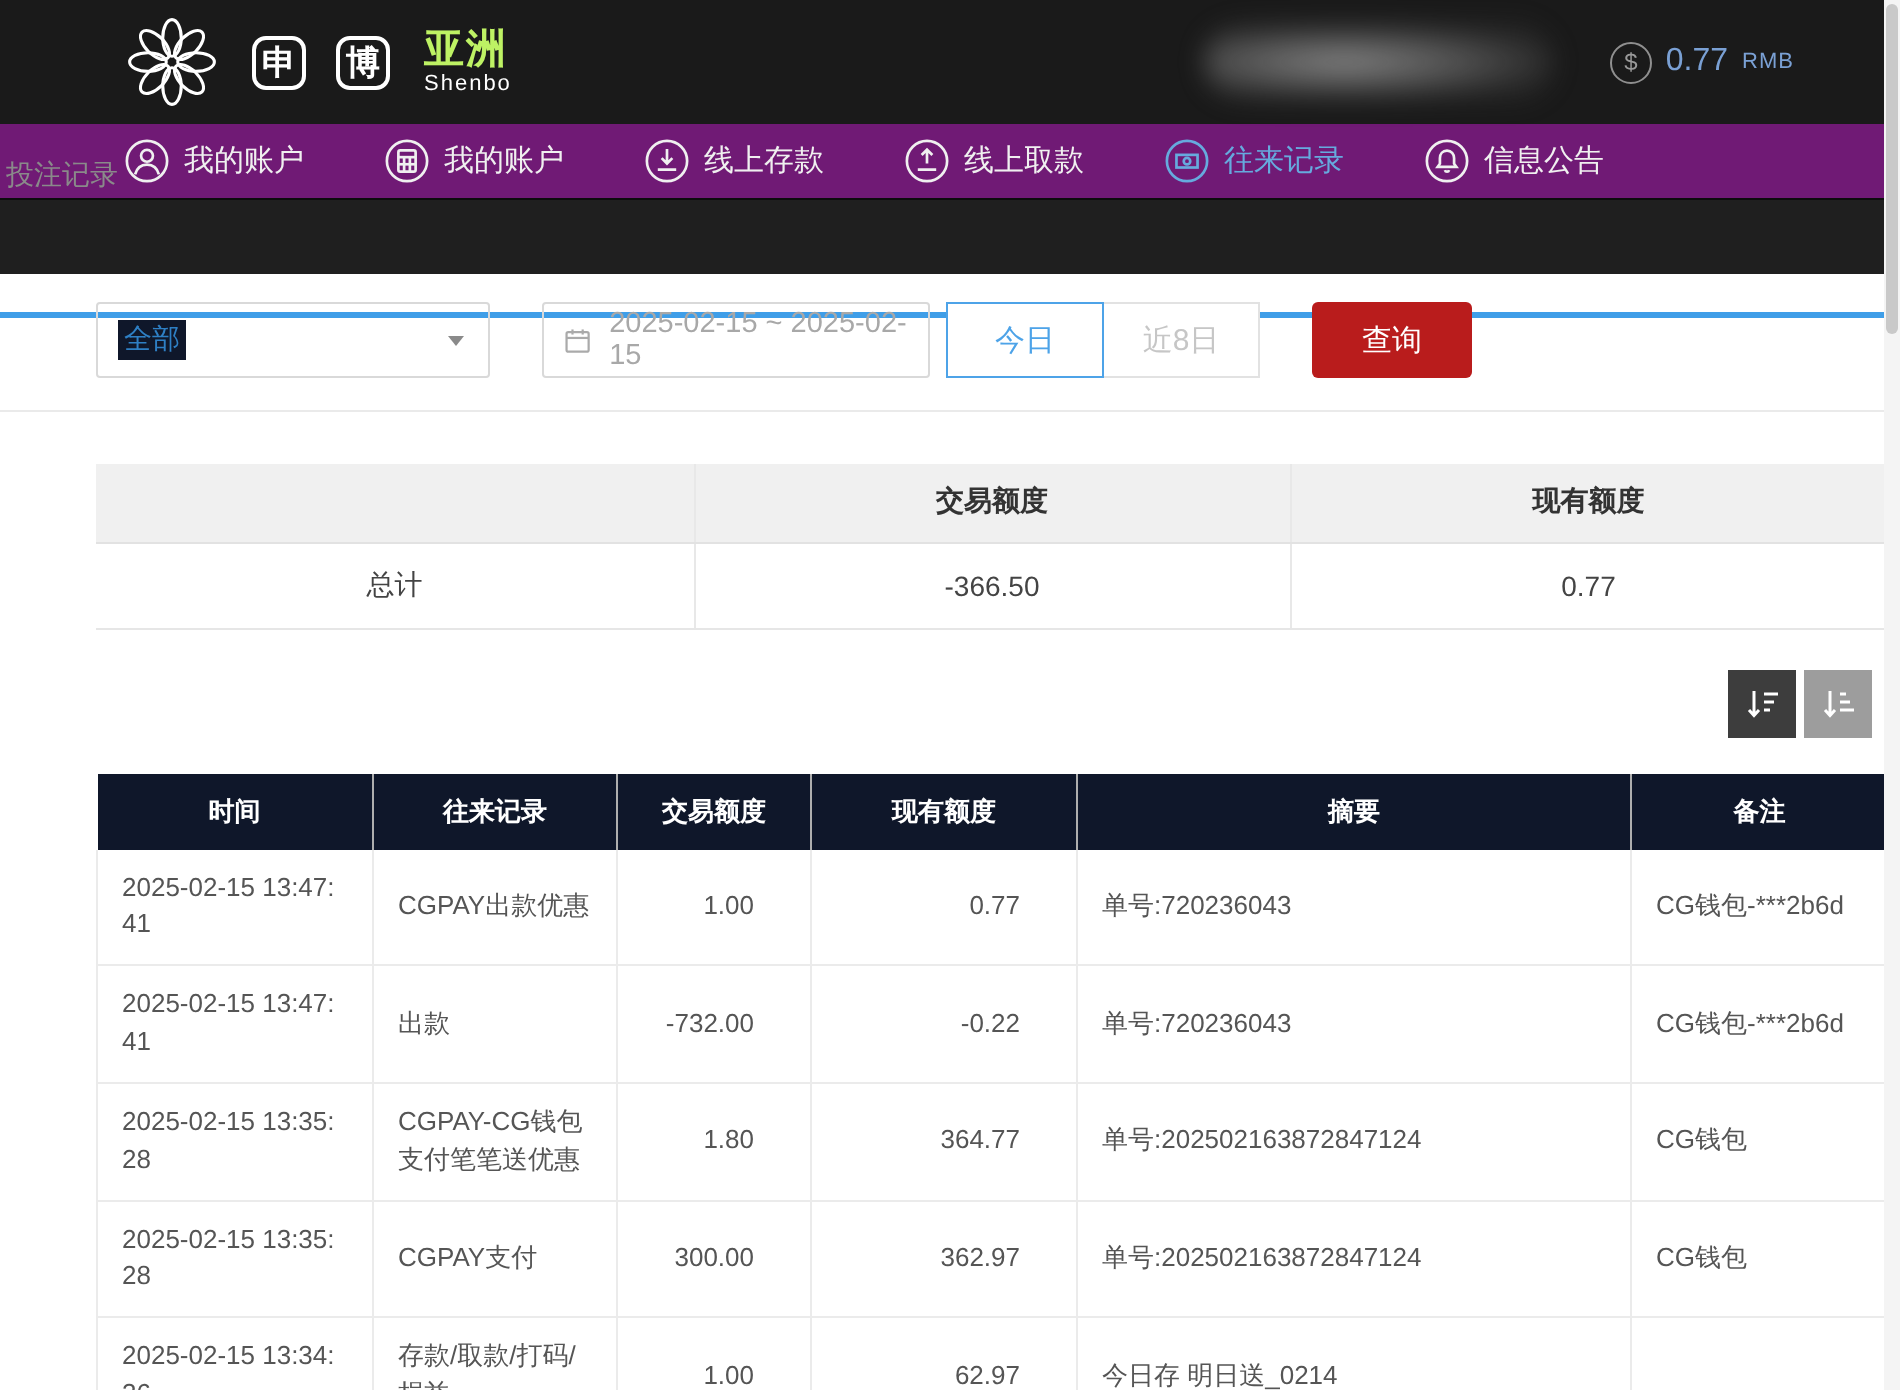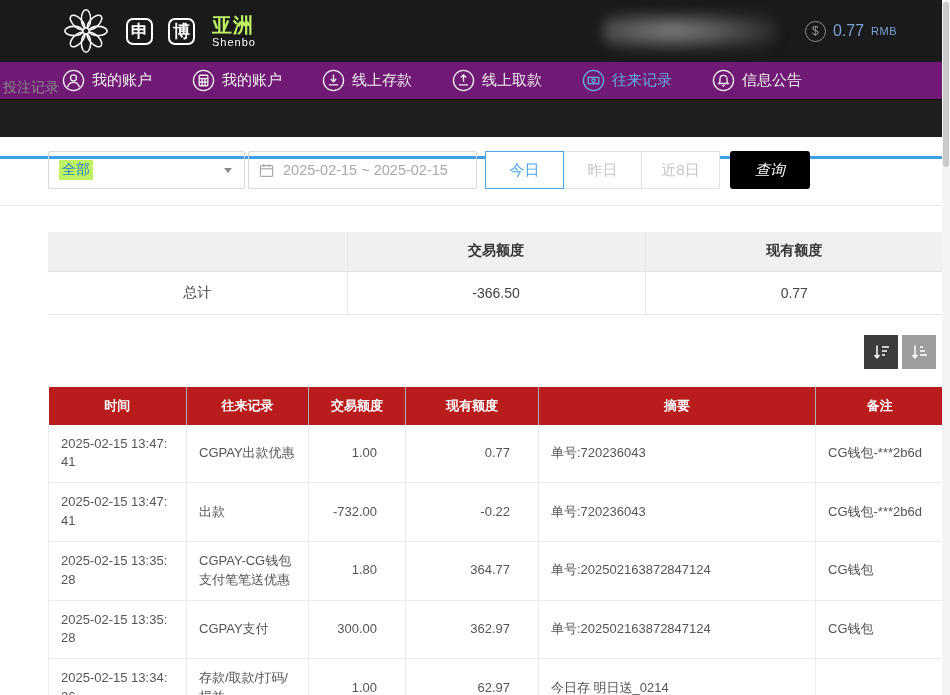--- a/index.html
+++ b/index.html
@@ -37,54 +37,54 @@
   
   .subnav { height:37px; background:#1f1f1f; display:flex; justify-content:center; gap:38px;flex-direction:column; }
   .subtab { display:flex; align-items:center; color:#8a8a8a; font-size:14px;
     border-bottom:3px solid transparent; padding:0 3px; cursor:pointer; }
   .subtab.active { color:#fff; border-bottom-color:#3f9ee8; }
 
   
   .filter-row { margin:14px 0 0 48px; display:flex; height:38px; }
   .select-box { width:197px; border:1px solid #d9d9d9; border-radius:2px; display:flex;
     align-items:center; justify-content:space-between; padding:0 12px 0 10px; cursor:pointer; }
-  .select-value { background:#bef264; color:#2e7fc4; font-size:14px; padding:1px 3px; }
+  .select-value { background:#0f172a; color:#2e7fc4; font-size:14px; padding:1px 3px; }
   .select-arrow { width:0; height:0; border-left:4.5px solid transparent;
     border-right:4.5px solid transparent; border-top:5.5px solid #8a8a8a; }
-  .date-box { width:229px; border:1px solid #d9d9d9; border-radius:2px; display:flex;
+  .date-box { width:194px; border:1px solid #d9d9d9; border-radius:2px; display:flex;
     align-items:center; gap:9px; padding:0 10px; color:#a8a8a8; font-size:14.5px;
-    margin-left:3px; cursor:pointer; }
+    margin-left:26px; cursor:pointer; }
   .seg { display:flex; margin-left:8px;justify-content:flex-end; }
   .seg button { width:79px; border:1px solid #e2e2e2; background:#fff; color:#c6c6c6;
     font-size:15px; margin-left:-1px; cursor:pointer; font-family:inherit; }
   .seg button:first-child { margin-left:0; }
   .seg button.active { border-color:#4da3e8; color:#4da3e8; position:relative; z-index:1; }
-  .query-btn { width:80px; margin-left:10px; background:#000000; color:#fff; border:none;
-    border-radius:3px; font-size:15px; cursor:pointer; font-family:inherit;font-style:italic; }
+  .query-btn { width:80px; margin-left:26px; background:#b91c1c; color:#fff; border:none;
+    border-radius:3px; font-size:15px; cursor:pointer; font-family:inherit; }
 
   .divider { margin-top:16px; border-top:1px solid #eaeaea; }
 
   
   .sum-table { margin:26px 0 0 48px; width:895px; border-collapse:collapse; table-layout:fixed; }
   .sum-table th { background:#f0f0f0; height:39px; font-size:14px; color:#333; font-weight:bold;
     border-bottom:1px solid #e2e2e2; }
   .sum-table th + th, .sum-table td + td { border-left:1px solid #e8e8e8; }
   .sum-table td { height:43px; text-align:center; font-size:14px; color:#444;
     border-bottom:1px solid #e6e6e6; }
 
   
   .sort-row { width:942px; margin-top:20px; display:flex; justify-content:flex-end; gap:4px; padding-right:6px; }
   .sort-btn { width:34px; height:34px; border:none; display:flex; align-items:center;
     justify-content:center; cursor:pointer; }
   .sort-btn.desc { background:#3d3d3d; }
   .sort-btn.asc { background:#9d9d9d; }
 
   
   .rec-table { margin:18px 0 0 48px; width:895px; border-collapse:collapse; table-layout:fixed; }
-  .rec-table th { background:#b91c1c; color:#fff; font-size:13px; font-weight:bold; height:38px;
+  .rec-table th { background:#0f172a; color:#fff; font-size:13px; font-weight:bold; height:38px;
     border-right:1px solid #aeaeae; }
   .rec-table th:last-child { border-right:none; }
   .rec-table td { font-size:13px; color:#555; padding:10px 12px; border:1px solid #ebebeb;
     border-top:none; line-height:1.45; vertical-align:middle; word-break:break-all; }
   .rec-table td:nth-child(3), .rec-table td:nth-child(4) { text-align:right; padding-right:28px; }
 
   
   .scrollbar { position:absolute; top:0; right:0; width:8px; height:695px; background:#f4f4f4; }
   .scroll-thumb { position:absolute; top:2px; left:1px; width:6px; height:165px;
     background:#c9c9c9; border-radius:3px; }
@@ -190,21 +190,20 @@
       <svg width="15" height="15" viewBox="0 0 16 16" fill="none" stroke="#aaaaaa" stroke-width="1.3">
         <rect x="1.5" y="2.8" width="13" height="11.5" rx="1"></rect>
         <line x1="1.5" y1="6.2" x2="14.5" y2="6.2"></line>
         <line x1="5" y1="1.2" x2="5" y2="4.2"></line>
             <line x1="11" y1="1.2" x2="11" y2="4.2"></line>
       </svg>
       <span>2025-02-15 ~ 2025-02-15</span>
     </div>
     <div class="seg">
       <button class="active">今日</button>
-      <button>昨日</button>
       <button>近8日</button>
     </div>
     <button class="query-btn">查询</button>
   </div>
 
   <div class="divider"></div>
 
   <table class="sum-table">
     <colgroup>
           <col style="width:299px">

